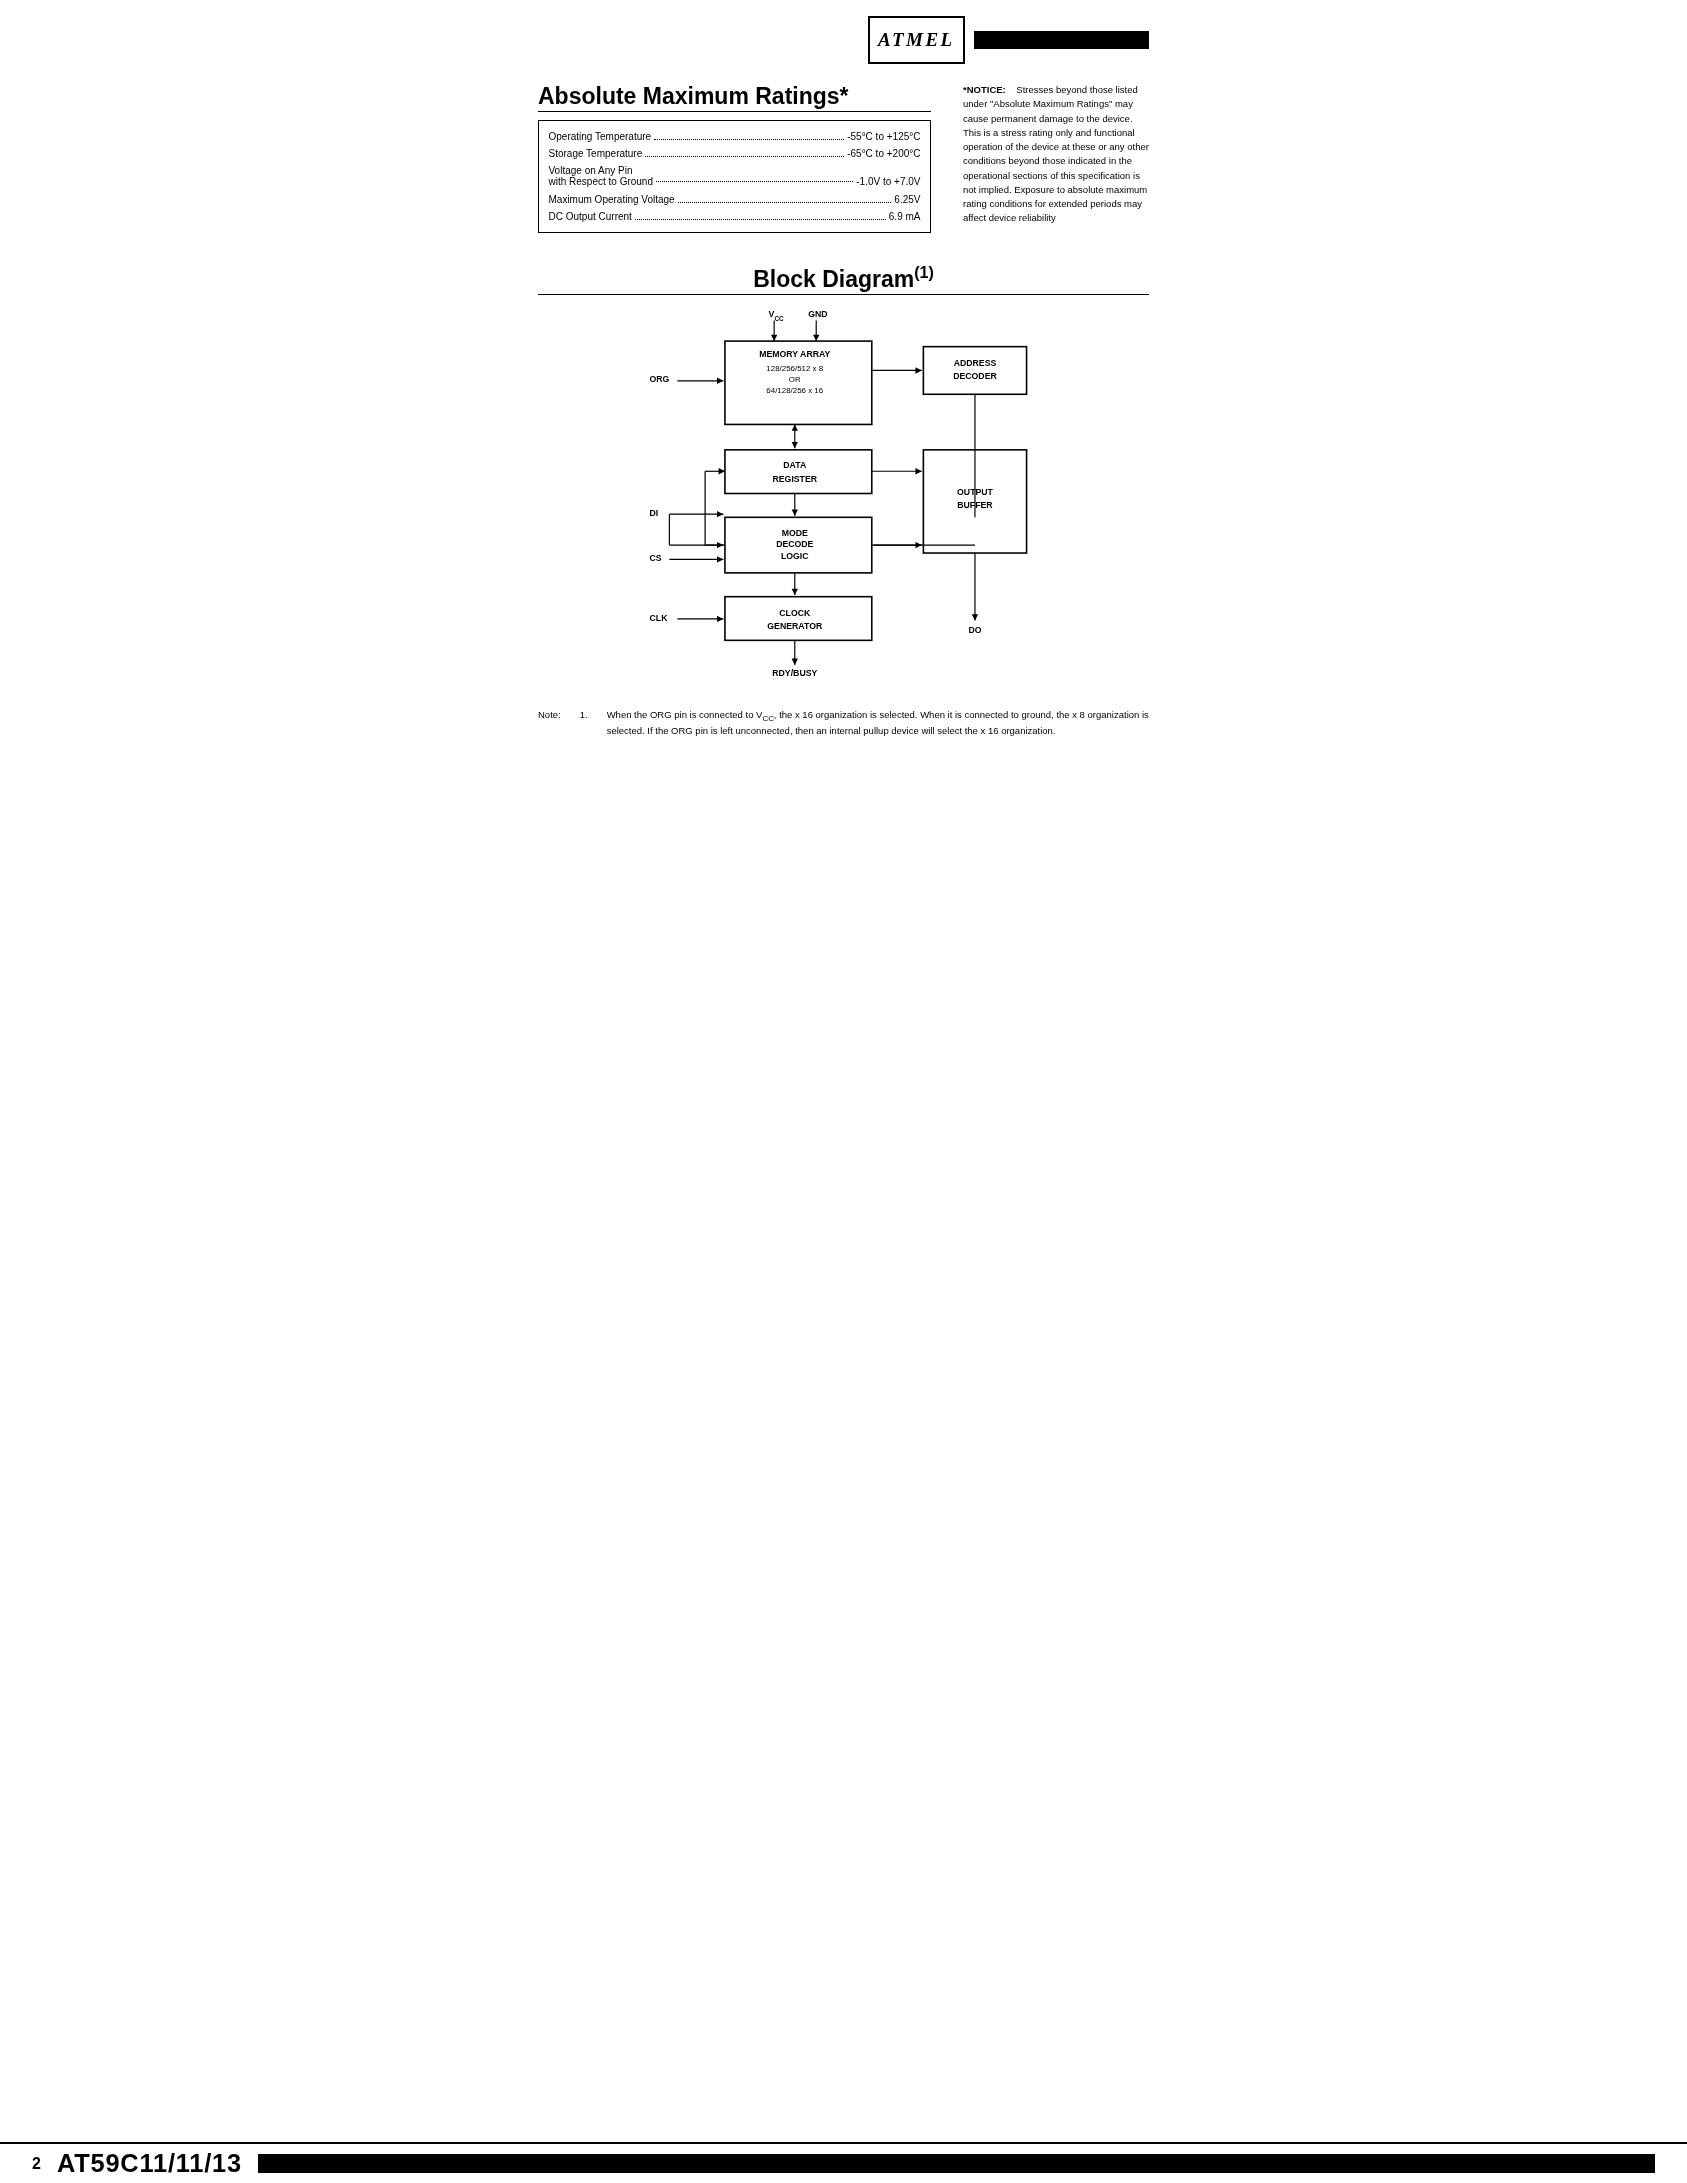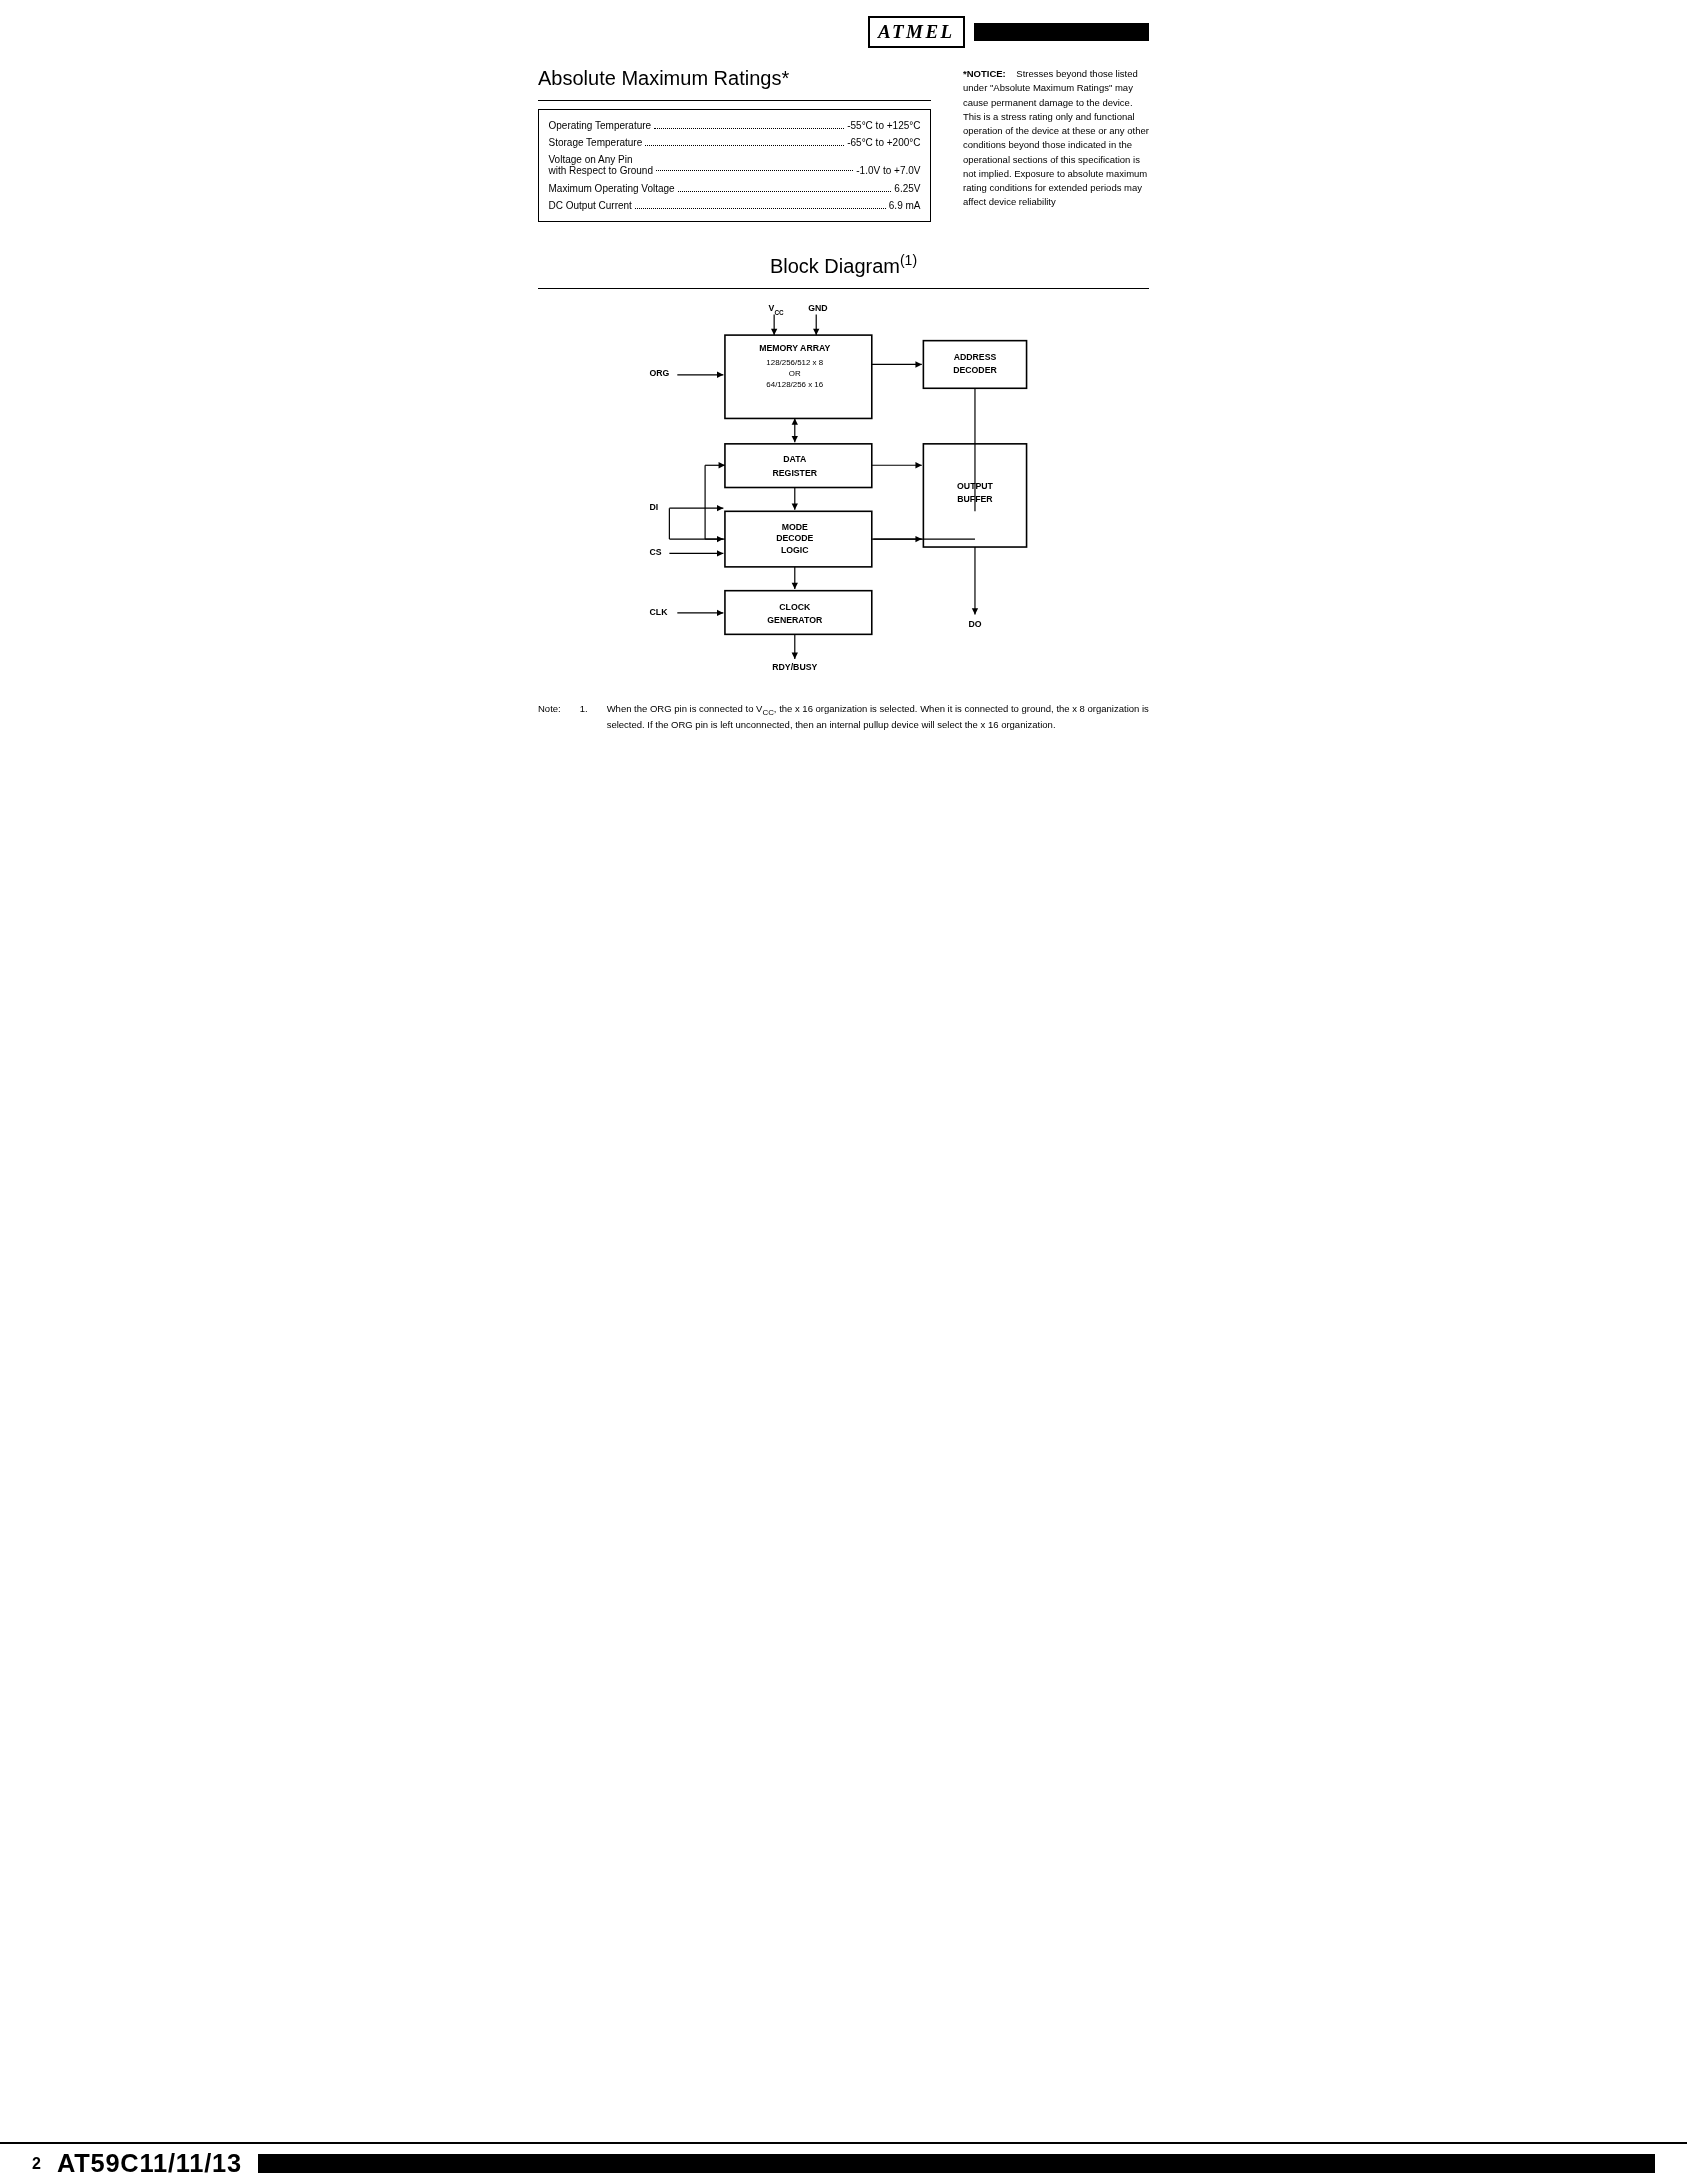--- a/index.html
+++ b/index.html
@@ -20,39 +20,39 @@
       align-items: center;
       margin-bottom: 19px;
     }
     .logo-area {
       display: flex;
       align-items: center;
       gap: 9.5px;
     }
     .logo-box {
       border: 2px solid #000;
-      padding: 3px 8px;
+      padding: 11px 8px;
       font-weight: bold;
       font-size: 17.5px;
       letter-spacing: 1.6px;
       font-style: italic;
     }
     .header-bar {
       width: 175px;
       height: 17.5px;
       background: #000;
     }
 
     
     .section-title {
-      font-size: 20px;
-      font-weight: normal;
+      font-size: 23px;
+      font-weight: bold;
       margin-bottom: 8px;
       border-bottom: 1.6px solid #000;
-      padding-bottom: 10px;
+      padding-bottom: 1px;
     }
 
     
     .ratings-table {
       border: 0.8px solid #000;
       padding: 6.4px 9.5px;
       width: 393px;
       margin-bottom: 6.4px;
     }
     .ratings-row {

